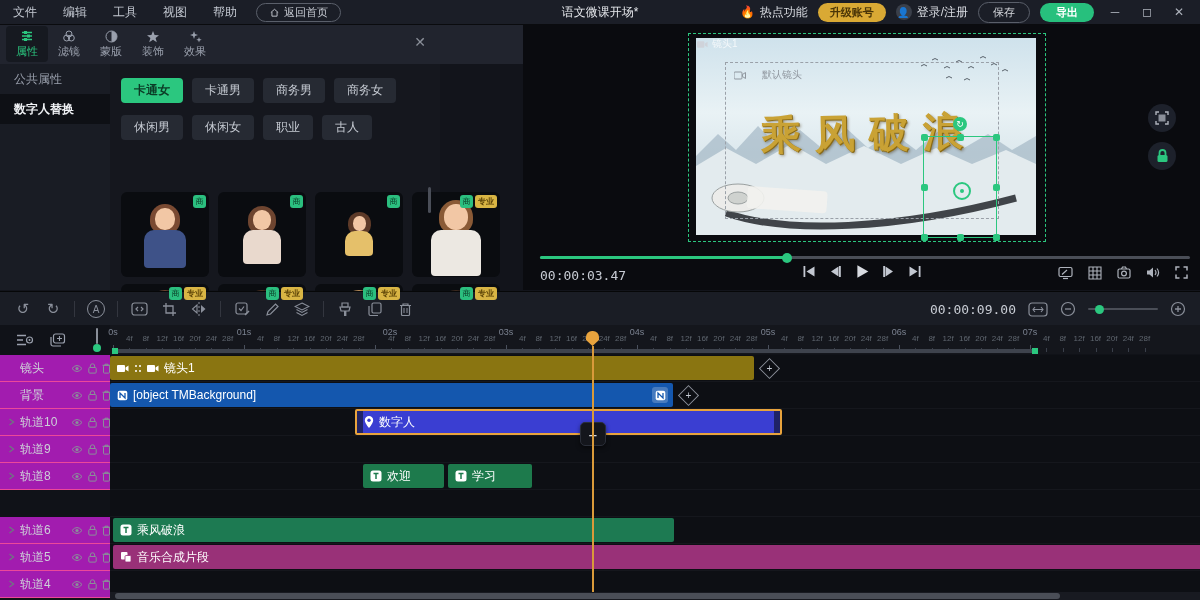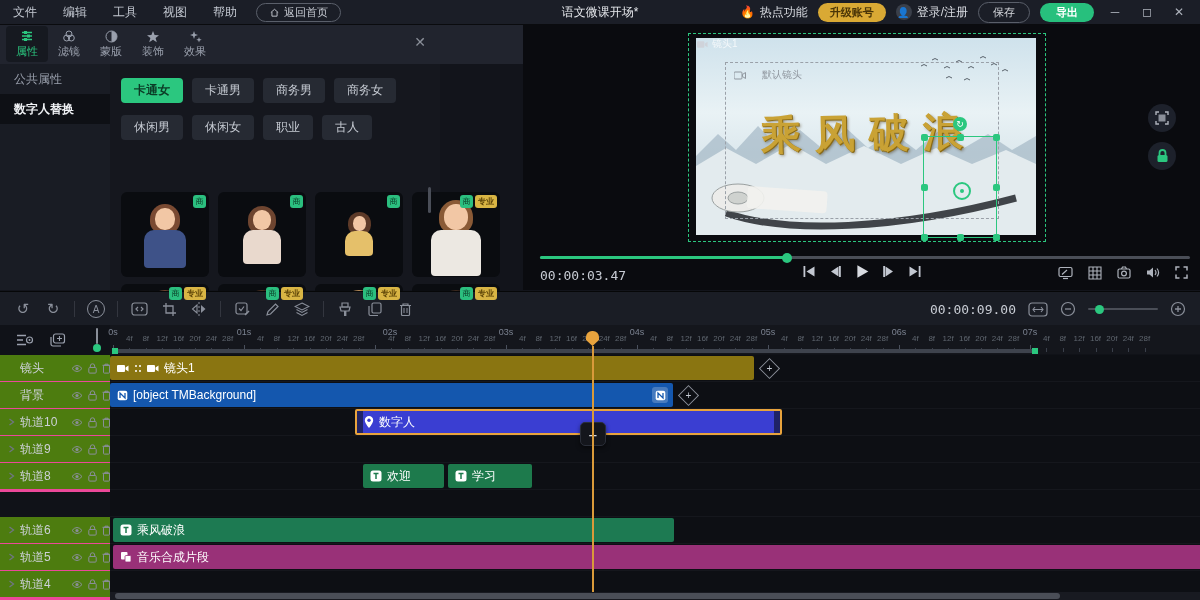--- a/index.html
+++ b/index.html
@@ -84,21 +84,21 @@
   .rsec{position:absolute;top:2px;color:#7b8290;font-size:9px;transform:translateX(-50%);}
   .rfrm{position:absolute;top:9px;color:#5f666f;font-size:8px;transform:translateX(-50%);}
   .rtick{position:absolute;bottom:2px;width:1px;height:4px;background:#3a3f4a;}
   .rtick.big{height:7px;background:#4a505c;}
   #workbar{position:absolute;left:113px;top:24px;width:924px;height:4px;background:#3e434d;}
   .wa-dot{position:absolute;top:-1px;width:6px;height:6px;background:#2bc77f;}
   #origin-pin{position:absolute;left:96px;top:3px;width:2px;height:16px;background:#8a8f99;border-radius:1px;}
   #origin-dot{position:absolute;left:93px;top:19px;width:8px;height:8px;border-radius:50%;background:#2bc77f;}
   #tracks{position:absolute;left:0;top:30px;right:0;bottom:0;}
   .trow{position:absolute;left:0;right:0;height:27px;}
-  .thead{position:absolute;left:0;top:0;width:109px;height:26px;background:#4d7c0f;display:flex;align-items:center;padding-left:8px;gap:4px;color:#cdd1d8;border-bottom:3px solid #ec4899;}
+  .thead{position:absolute;left:0;top:0;width:109px;height:26px;background:#a21caf;display:flex;align-items:center;padding-left:8px;gap:4px;color:#cdd1d8;border-bottom:1px solid #ec4899;}
   .thead .tname{font-size:12px;}
   .thead .chev{color:#6f7682;font-size:9px;width:8px;}
   .thead .tico{margin-left:auto;display:flex;gap:5px;padding-right:6px;color:#8a8f99;}
   .lane{position:absolute;left:110px;top:0;right:0;height:26px;background:#0d0f14;border-bottom:1px solid #15171d;}
   .clip{position:absolute;top:1px;height:24px;border-radius:2px;display:flex;align-items:center;gap:5px;padding-left:7px;color:#fff;font-size:12px;overflow:hidden;white-space:nowrap;}
   .clip.selected{border:2px solid #e8a33d;top:0;height:26px;box-sizing:border-box;}
   .clip.selected:before,.clip.selected:after{content:"";position:absolute;top:0;bottom:0;width:6px;background:rgba(10,12,16,.55);}
   .clip.selected:before{left:0;} .clip.selected:after{right:0;}
   .cicon{display:inline-flex;align-items:center;justify-content:center;flex:none;}
   .diamond{position:absolute;top:50%;width:13px;height:13px;margin-top:-7px;background:#0d0f14;border:1px solid #8a8f99;transform:rotate(45deg);display:flex;align-items:center;justify-content:center;}

